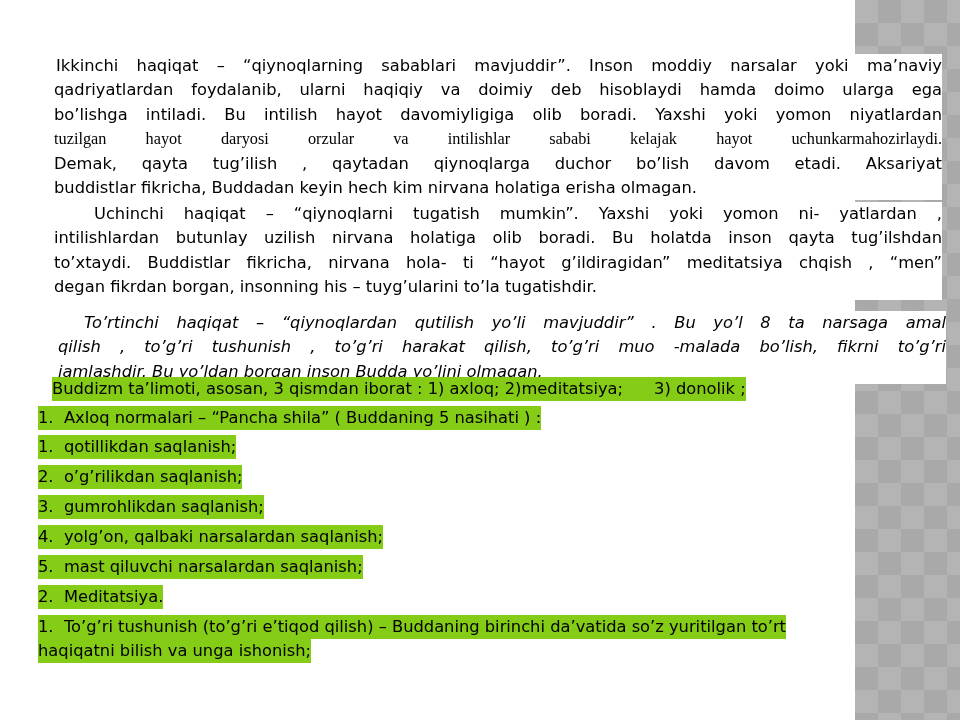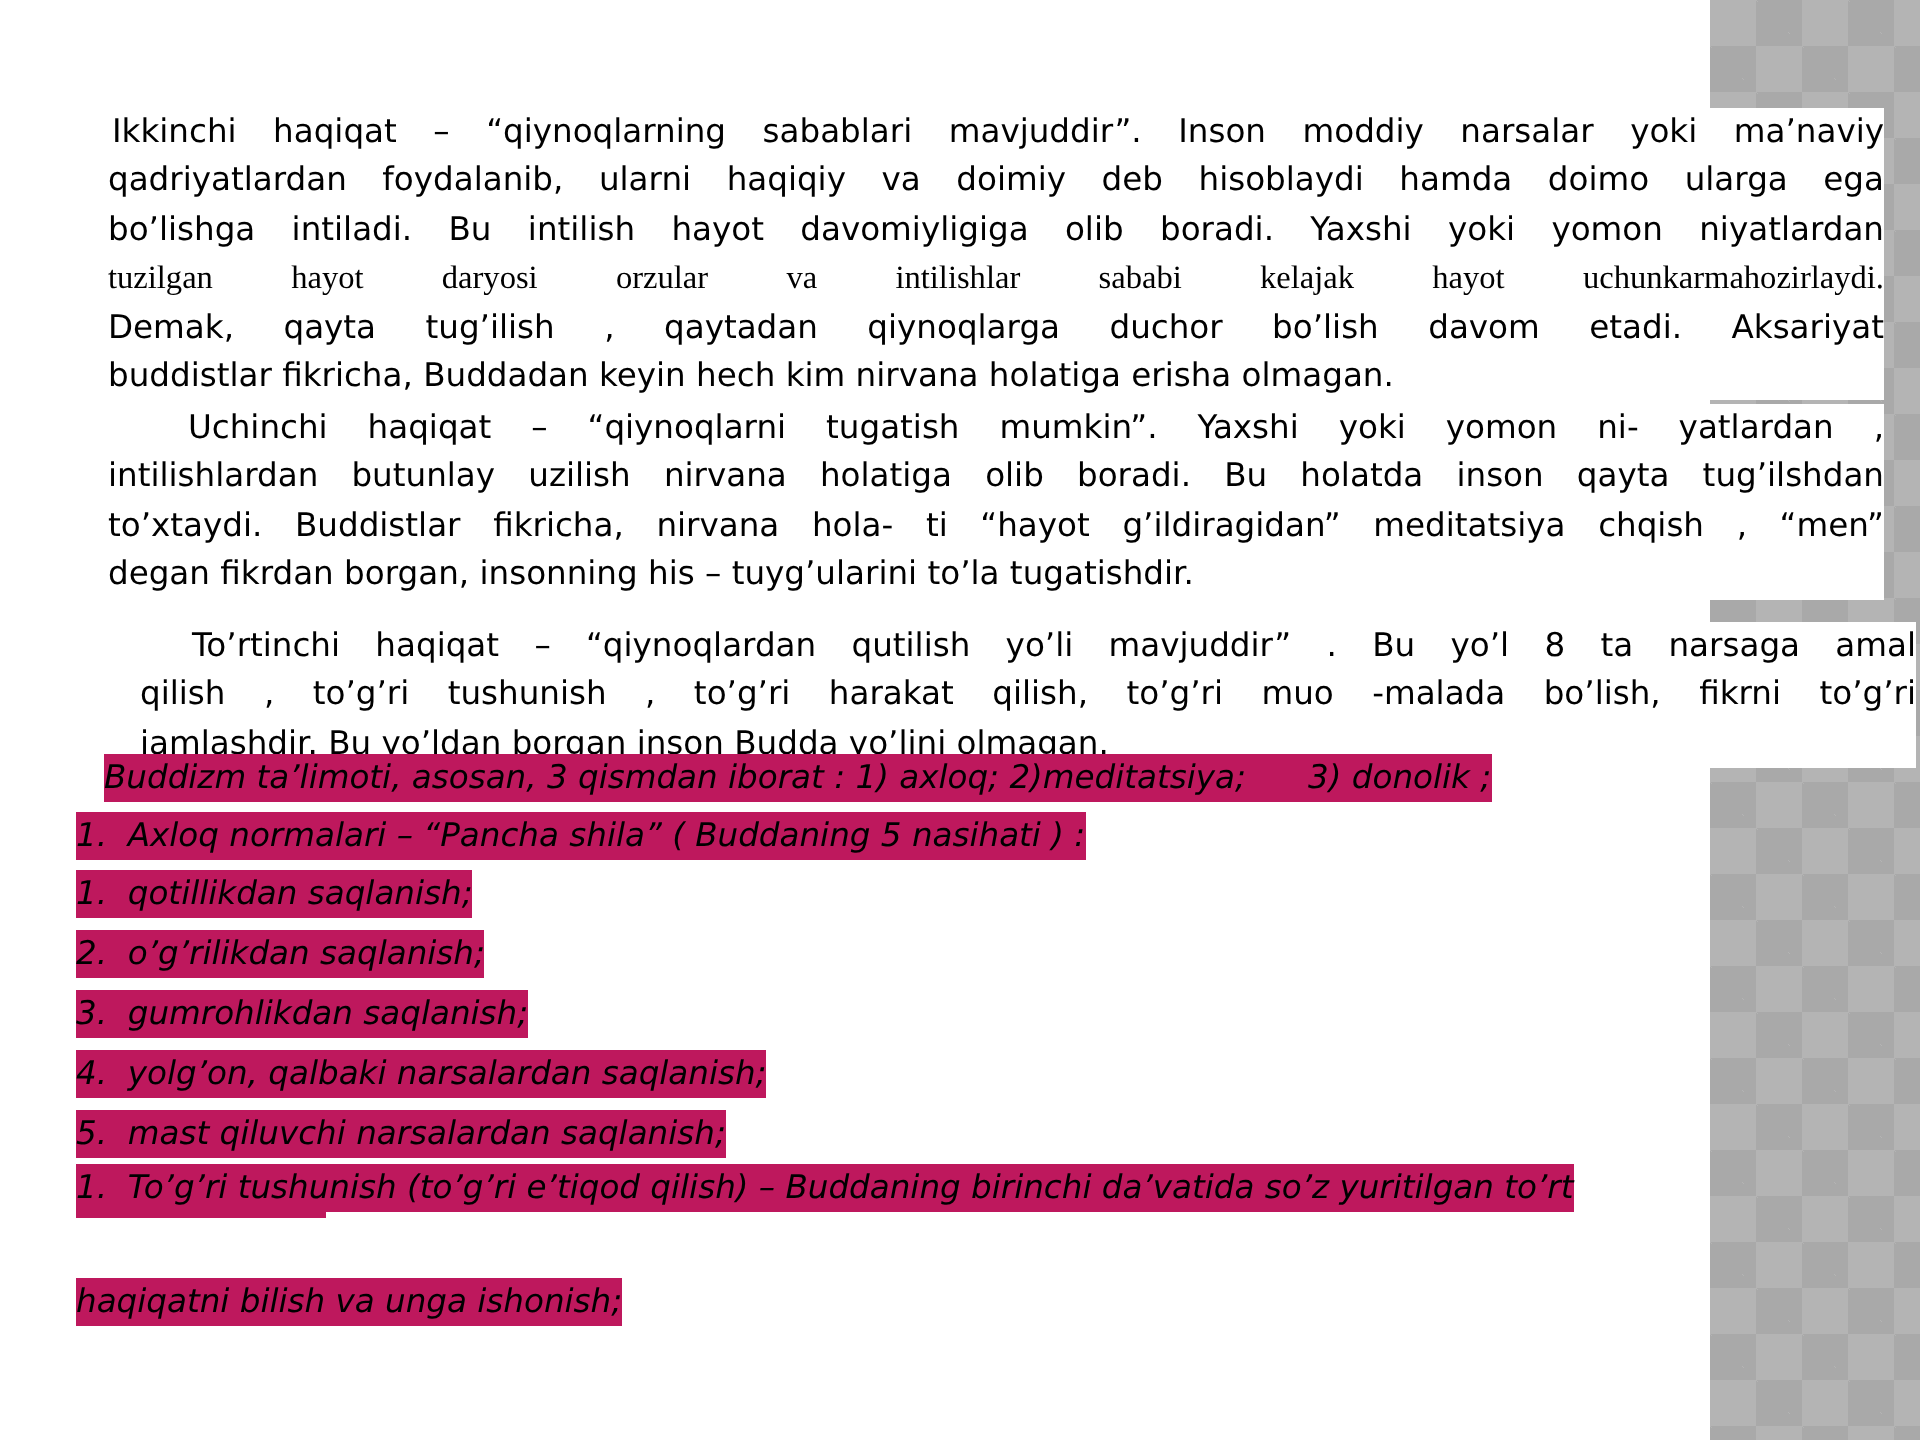--- a/index.html
+++ b/index.html
@@ -25,22 +25,22 @@
   .para {
     text-align: justify; text-align-last: left;
     line-height: 24.4px; margin: 16px;
     background: #ffffff;
     padding-left: 0;
   }
   .para .line { display: block; text-align: justify; text-align-last: justify; white-space: nowrap; }
   .para .line.last { text-align-last: left; }
   .p1 { position: absolute; top: 0; left: 0; width: 888px; }
   .p2 { position: absolute; top: 148px; left: 0; width: 888px; }
-  .p3 { position: absolute; top: 257px; left: 16px; width: 888px; }
-  .item { position: absolute; left: 0; white-space: nowrap; line-height: 24px; background:#be185d;font-style:italic; }
+  .p3 { position: absolute; top: 257px; left: 4px; width: 888px; font-style: italic; }
+  .item { position: absolute; left: 0; white-space: nowrap; line-height: 24px; background:#84cc16; }
 </style>
 </head>
 <body>
 
 <div class="side-panel"></div>
 
 <div class="slide-text">
 
   <div class="para p1">
     <span class="line" style="padding-left: 2px; white-space: normal; text-align-last: justify;">Ikkinchi haqiqat – “qiynoqlarning sabablari mavjuddir”. Inson moddiy narsalar yoki ma’naviy</span>
@@ -66,16 +66,16 @@
 
   <div class="item" style="top:339px; left:14px; white-space:pre;">Buddizm ta’limoti, asosan, 3 qismdan iborat : 1) axloq; 2)meditatsiya;      3) donolik ;</div>
 
   <div class="item" style="top:368px; white-space:pre;">1.  Axloq normalari – “Pancha shila” ( Buddaning 5 nasihati ) :</div>
   <div class="item" style="top:397px; white-space:pre;">1.  qotillikdan saqlanish;</div>
   <div class="item" style="top:427px; white-space:pre;">2.  o’g’rilikdan saqlanish;</div>
   <div class="item" style="top:457px; white-space:pre;">3.  gumrohlikdan saqlanish;</div>
   <div class="item" style="top:487px; white-space:pre;">4.  yolg’on, qalbaki narsalardan saqlanish;</div>
   <div class="item" style="top:517px; white-space:pre;">5.  mast qiluvchi narsalardan saqlanish;</div>
   <div class="item" style="top:547px; white-space:pre;">2.  Meditatsiya.</div>
-  <div class="item" style="top:544px; white-space:pre;">1.  To’g’ri tushunish (to’g’ri e’tiqod qilish) – Buddaning birinchi da’vatida so’z yuritilgan to’rt</div>
+  <div class="item" style="top:577px; white-space:pre;">1.  To’g’ri tushunish (to’g’ri e’tiqod qilish) – Buddaning birinchi da’vatida so’z yuritilgan to’rt</div>
   <div class="item" style="top:601px; white-space:pre;">haqiqatni bilish va unga ishonish;</div>
 
 </div>
 
 </body></html>

